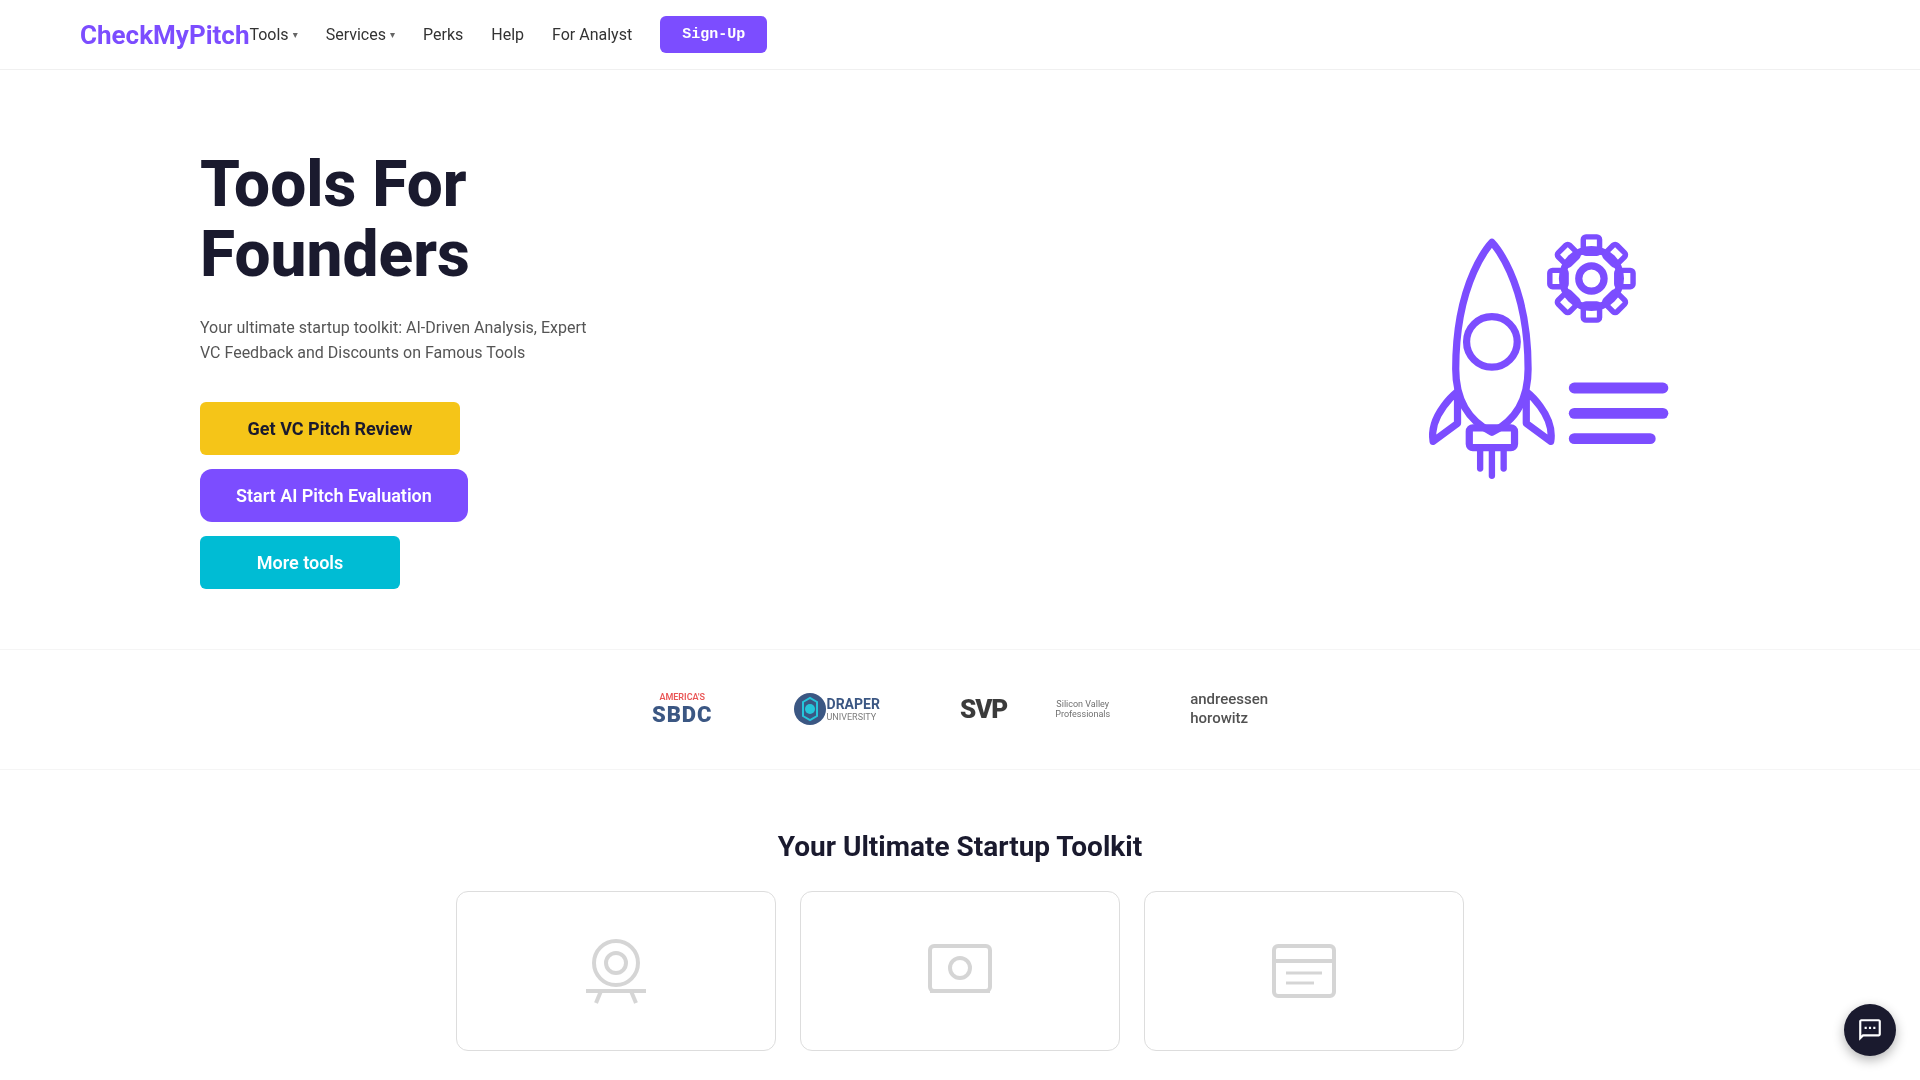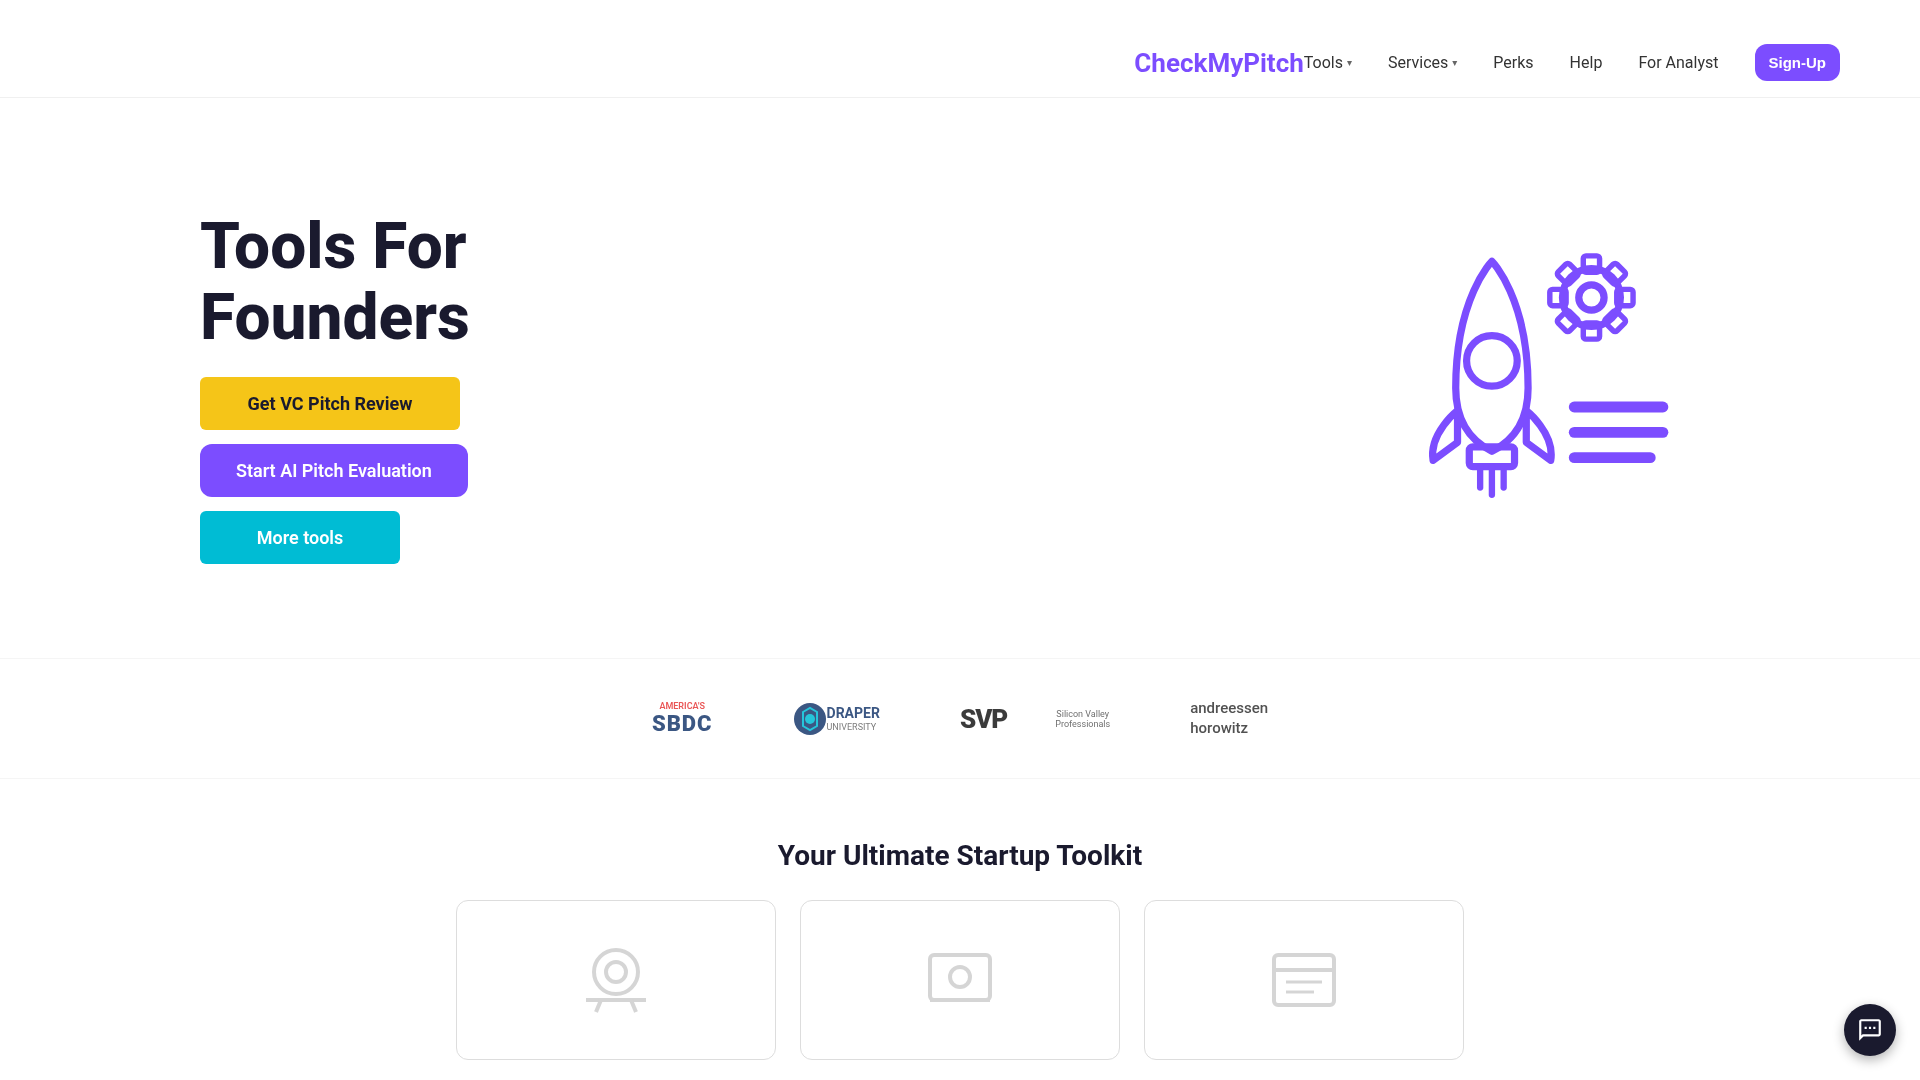--- a/index.html
+++ b/index.html
@@ -1,33 +1,33 @@
 <!DOCTYPE html>
 <html><head>
   <meta charset="utf-8">
   <style>
     * { margin: 0; padding: 0; box-sizing: border-box; }
     body { font-family: -apple-system, BlinkMacSystemFont, 'Segoe UI', Roboto, sans-serif; background: #fff; color: #1a1a2e; overflow-x: hidden; }
 
     
     nav {
-      display: flex; align-items: center; justify-content: flex-end;
+      display: flex; align-items: center; justify-content: flex-start;
       padding: 0 80px; height: 70px; border-bottom: 1px solid #f0f0f0;
-      position: sticky; top: 0; background: #fff; z-index: 100; margin-top: 28px;
+      position: sticky; top: 0; background: #fff; z-index: 100;
     }
     .nav-logo { font-size: 26px; font-weight: 700; color: #7c4dff; text-decoration: none; }
-    .nav-links { display: flex; align-items: center; gap: 36px; }
+    .nav-links { display: flex; align-items: center; gap: 28px; }
     .nav-link {
       font-size: 16px; color: #333; text-decoration: none; background: none; border: none;
       cursor: pointer; display: flex; align-items: center; gap: 4px; font-family: inherit;
     }
     .nav-chevron { font-size: 10px; color: #666; }
     .nav-signup {
-      background: #7c4dff; color: #fff; border: none; padding: 10px 14px;
-      border-radius: 12px; font-size: 15px; font-weight: 600; cursor: pointer; font-family: Liberation Sans, sans-serif;
+      background: #7c4dff; color: #fff; border: none; padding: 10px 22px;
+      border-radius: 6px; font-size: 15px; font-weight: 600; cursor: pointer; font-family: Liberation Mono, monospace;
     }
 
     
     .hero {
       display: flex; align-items: center; justify-content: space-between;
       padding: 80px 200px 60px 200px; min-height: 560px;
     }
     .hero-left { max-width: 520px; }
     .hero-title { font-size: 64px; font-weight: 800; color: #1a1a2e; line-height: 1.1; margin-bottom: 24px; }
     .hero-subtitle { font-size: 16px; color: #555; line-height: 1.6; margin-bottom: 36px; max-width: 400px; }
@@ -116,20 +116,21 @@
     <button class="nav-signup">Sign-Up</button>
   </div>
 </nav>
 
 <section class="hero">
   <div class="hero-left">
     <h1 class="hero-title">
       <span>Tools For</span><br>
       <span>Founders</span>
     </h1>
+    <p class="hero-subtitle">Your ultimate startup toolkit: AI-Driven Analysis, Expert VC Feedback and Discounts on Famous Tools</p>
     <div class="hero-buttons">
       <button class="btn-vc">Get VC Pitch Review</button>
       <button class="btn-ai">Start AI Pitch Evaluation</button>
       <button class="btn-more">More tools</button>
     </div>
   </div>
   <div class="hero-right">
 
     <svg class="hero-svg" viewBox="0 0 420 380">
 

